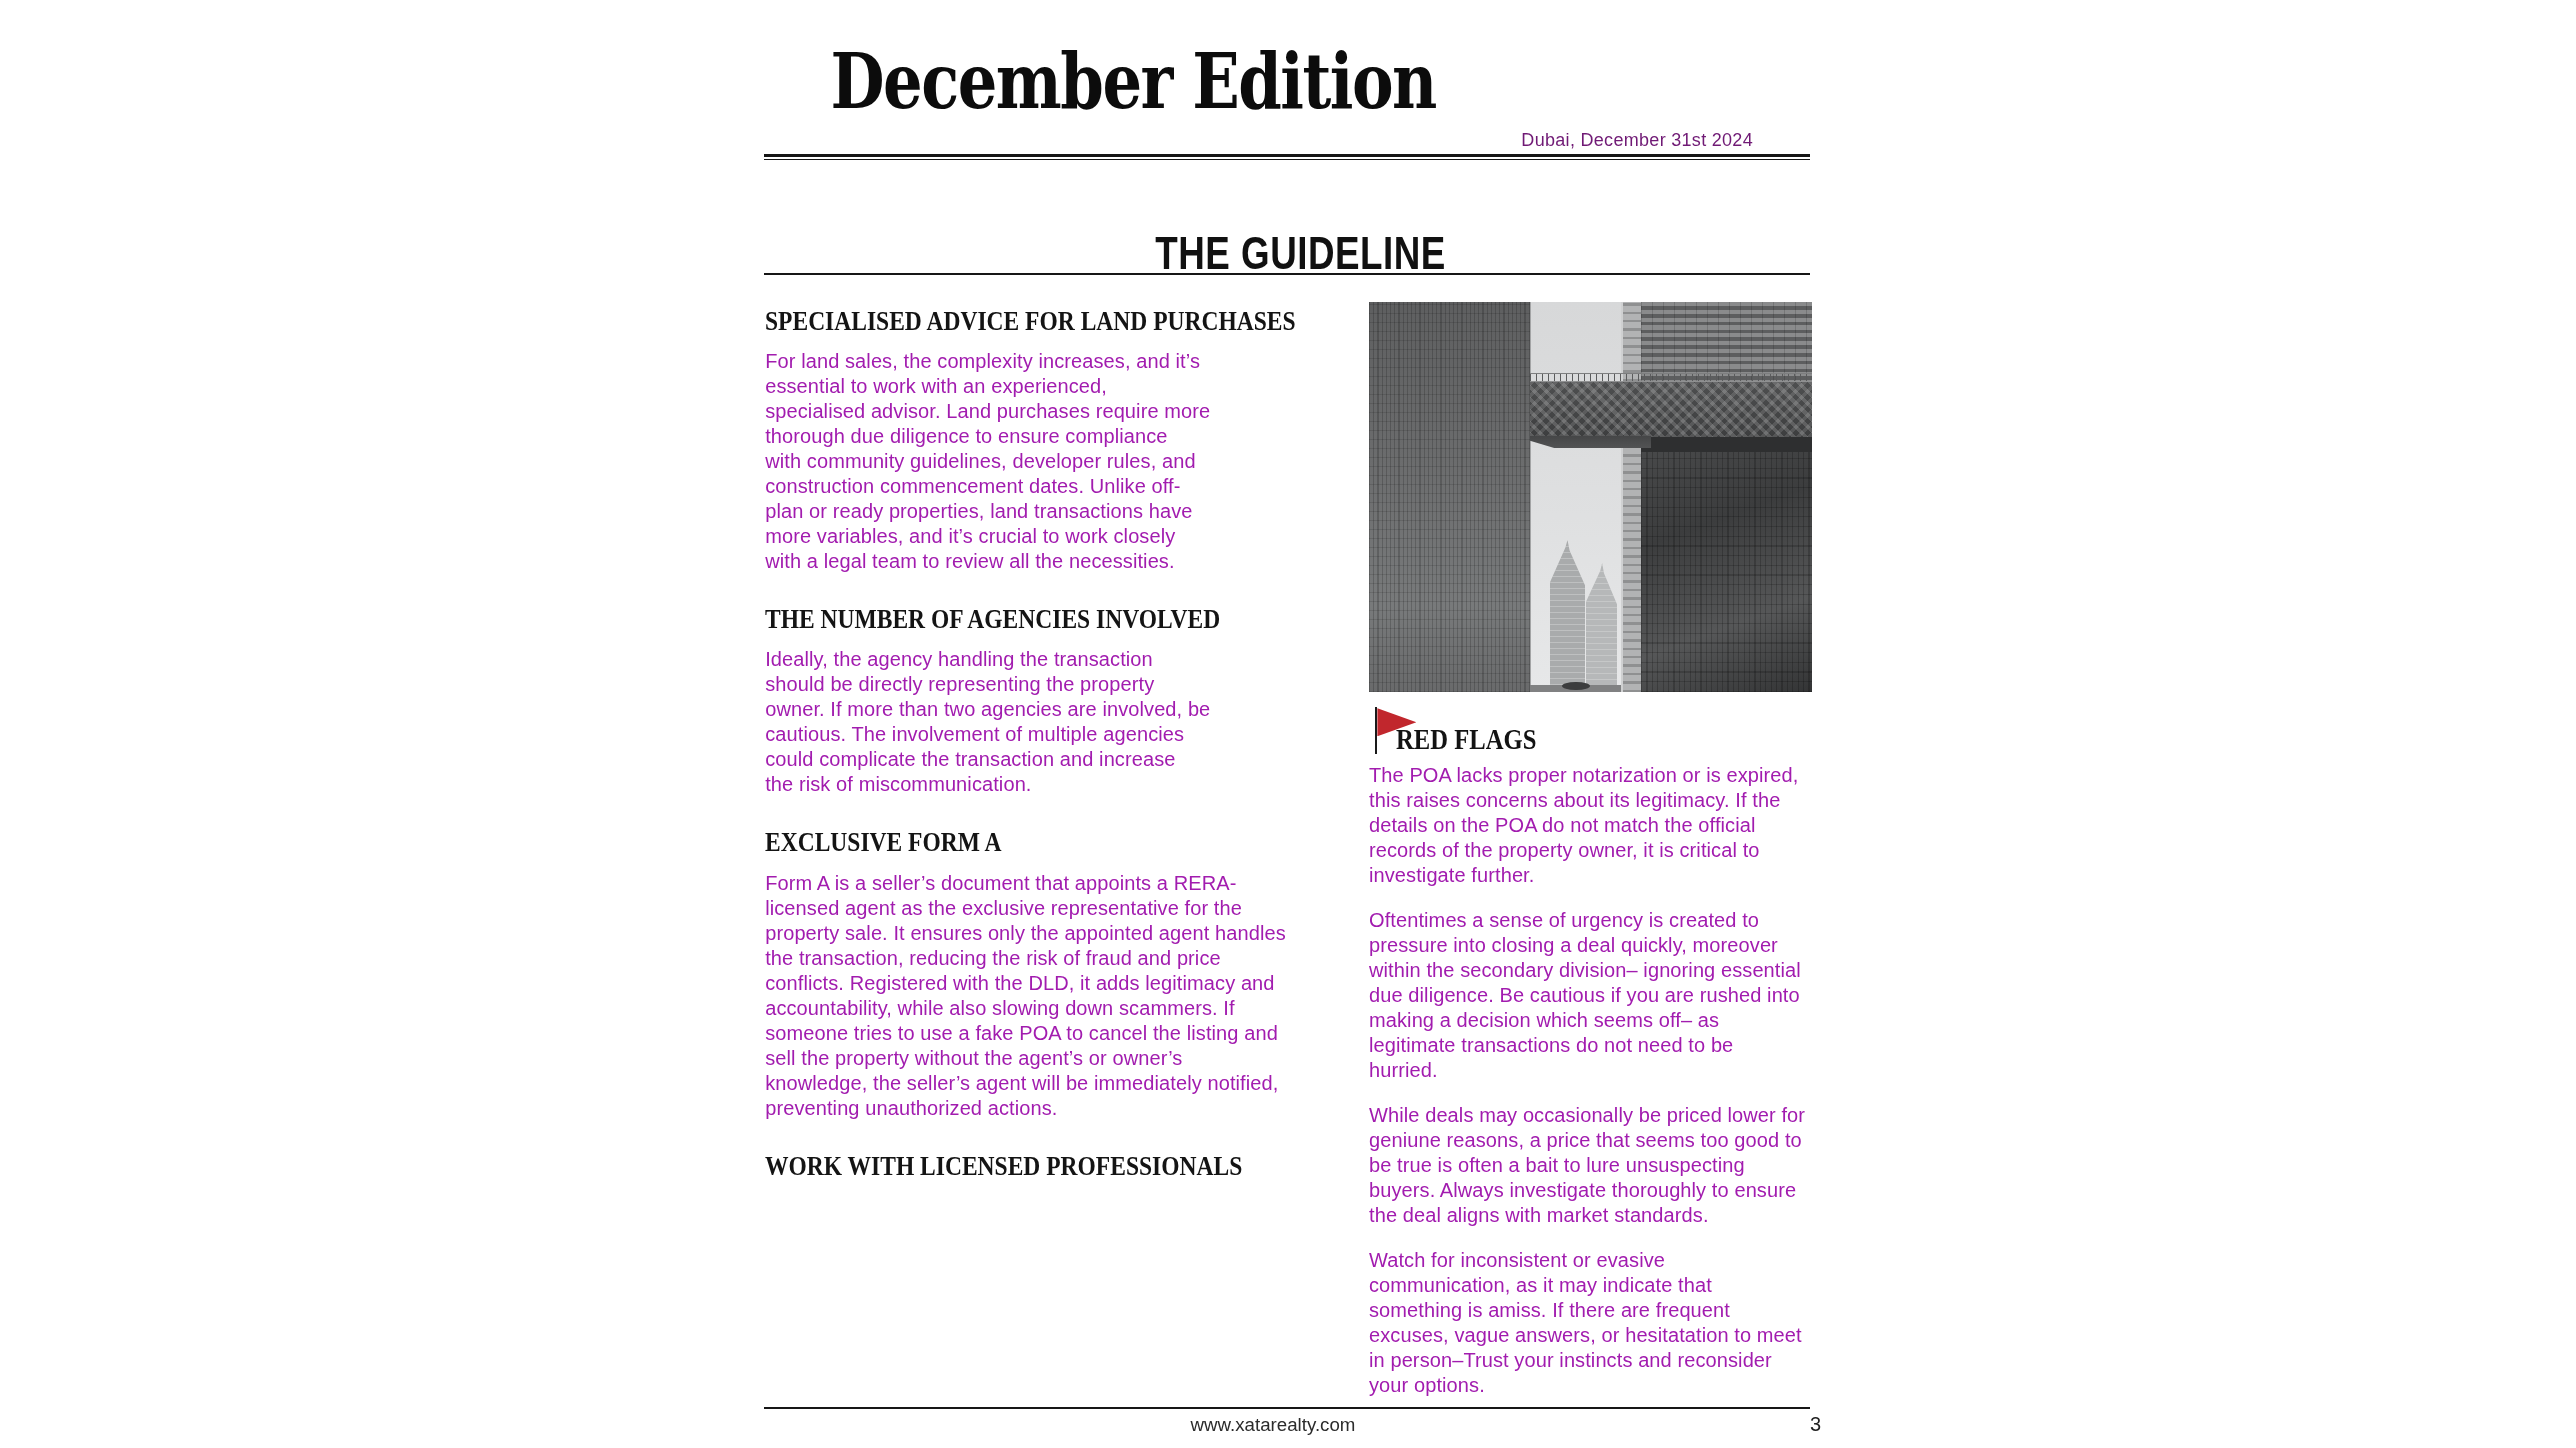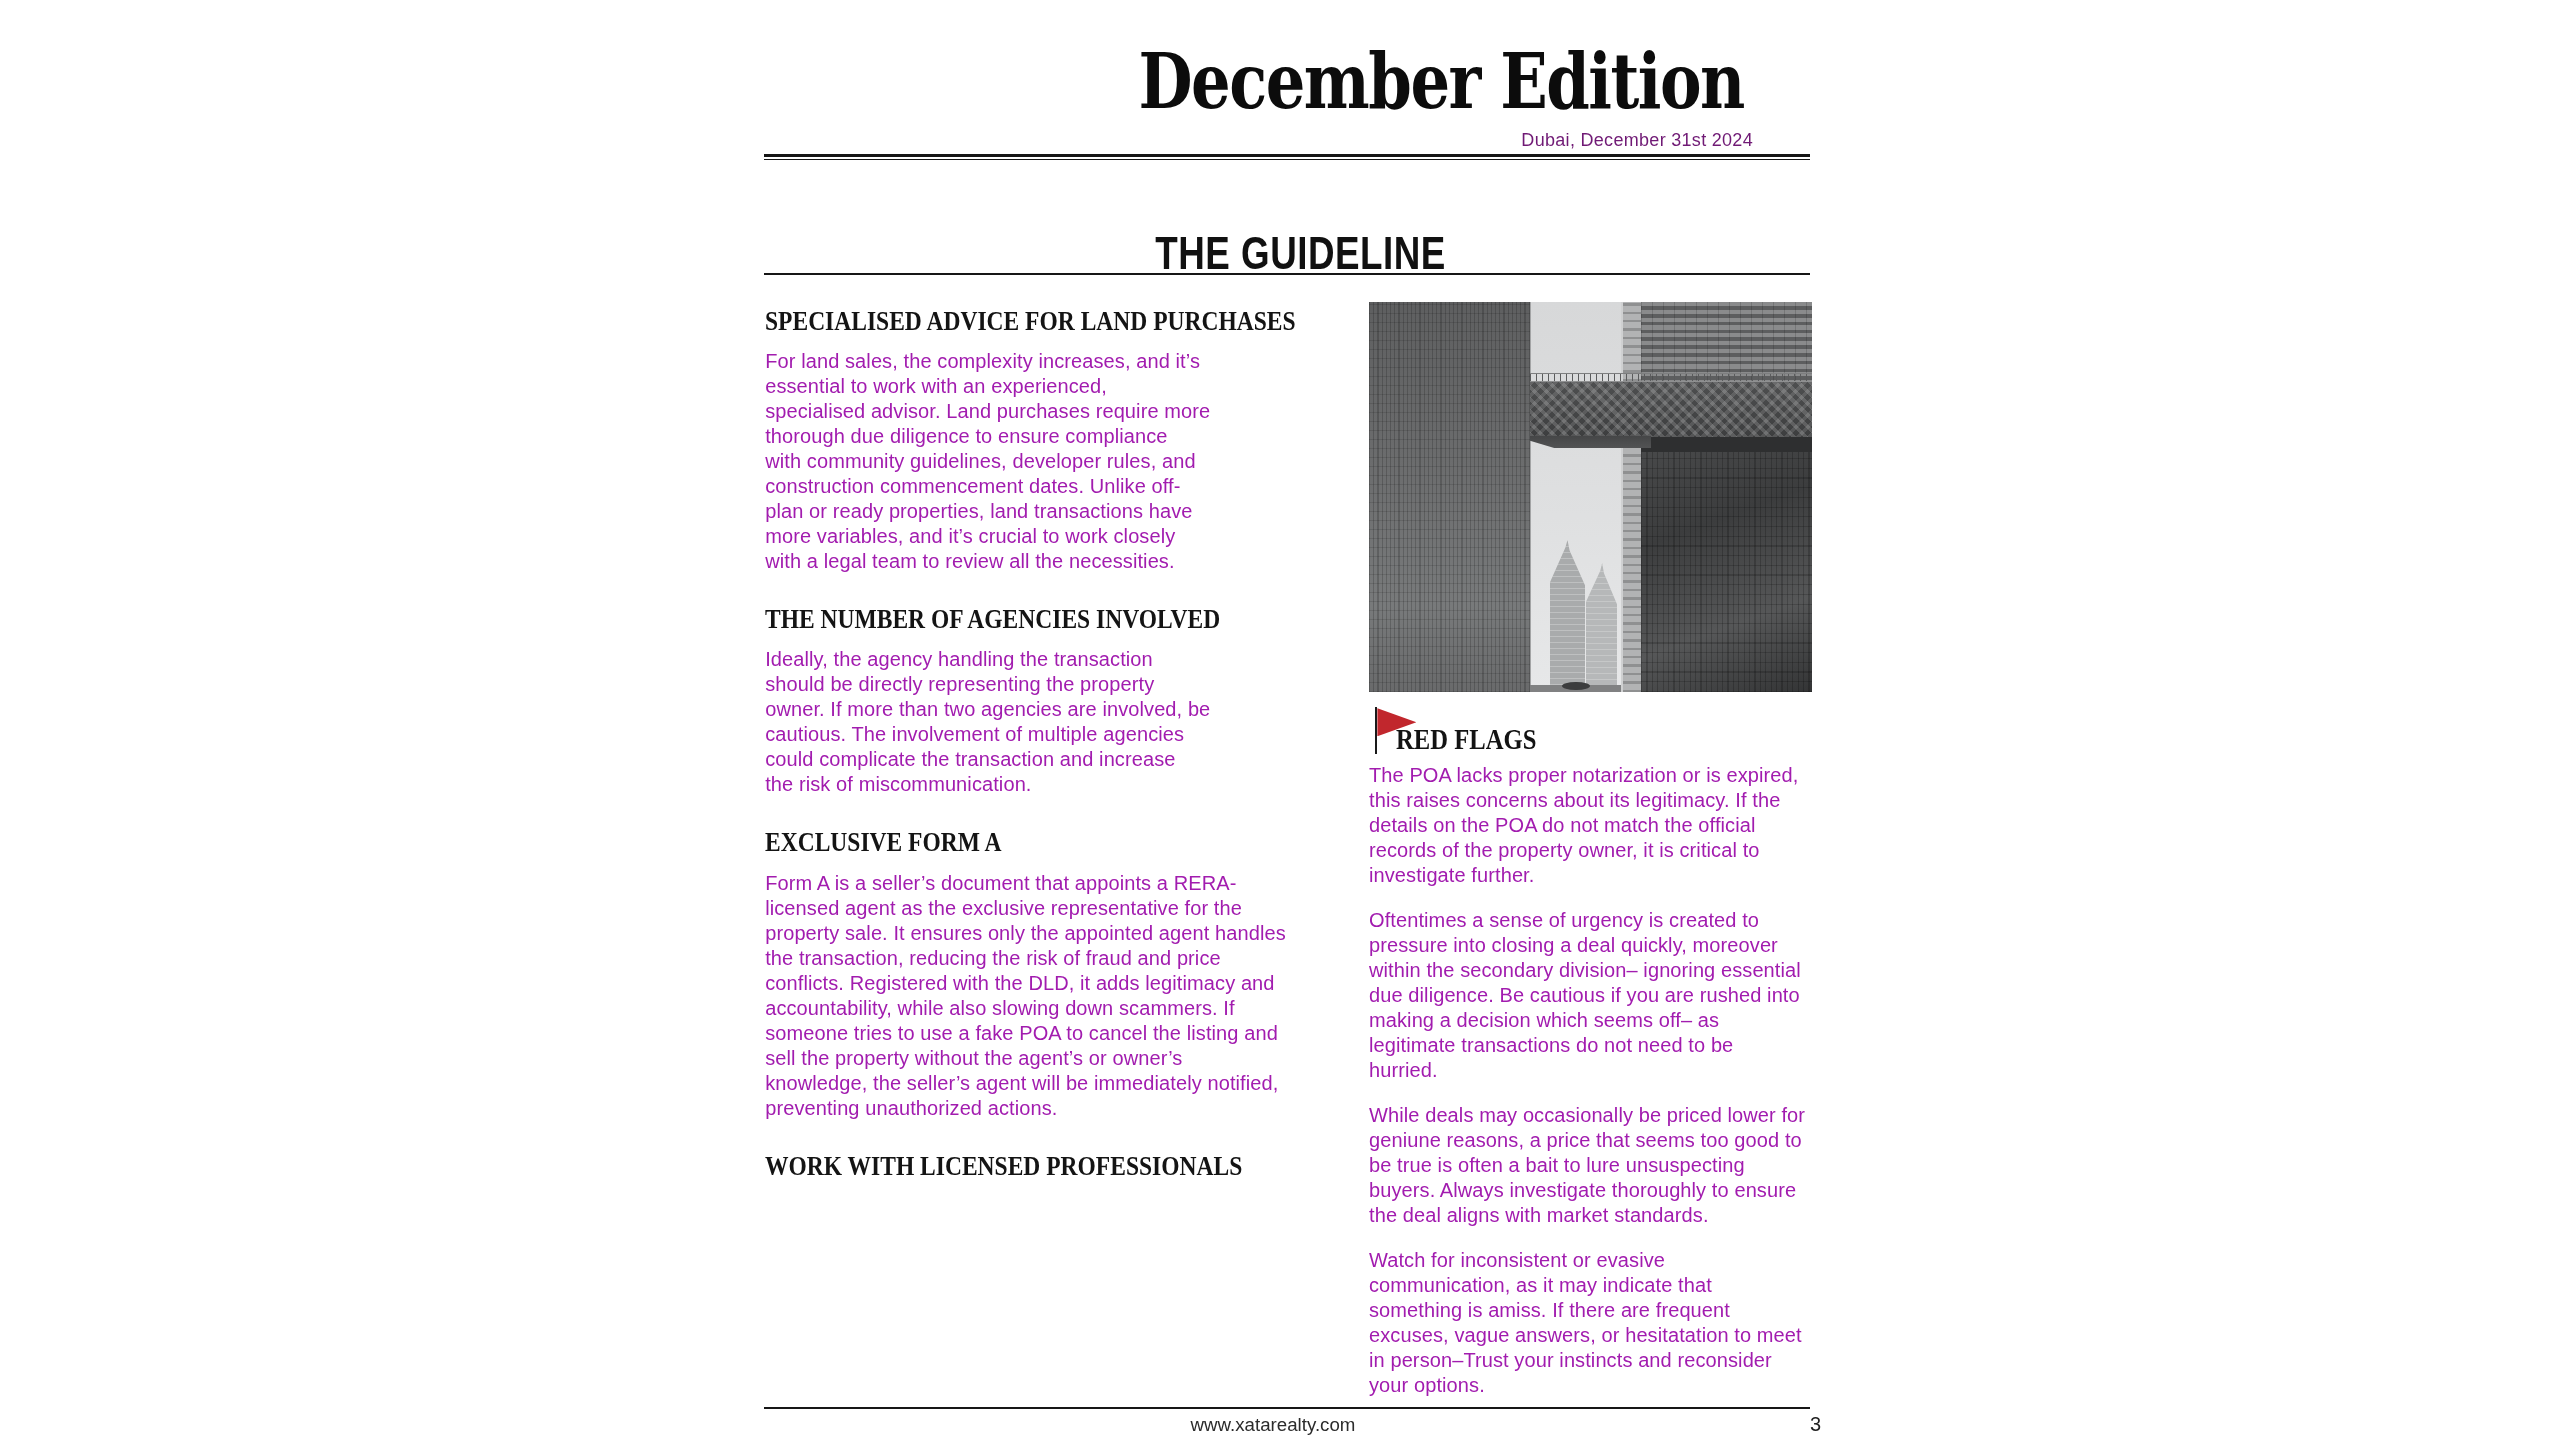--- a/index.html
+++ b/index.html
@@ -3,21 +3,21 @@
 <meta charset="utf-8">
 <style>
   html,body{margin:0;padding:0;}
   body{
     width:2576px;height:1448px;background:#ffffff;position:relative;overflow:hidden;
     font-family:"Liberation Sans", sans-serif;color:#1f1f1f;
   }
   .content{position:absolute;left:764px;top:0;width:1046px;height:1448px;}
 
   
-  .masthead-title{position:absolute;top:31px;left:0;width:100%;text-align:right;line-height:1;}
+  .masthead-title{position:absolute;top:31px;left:0;width:100%;text-align:left;line-height:1;}
   .masthead-title span{
     display:inline-block;font-family:"DejaVu Serif", serif;font-weight:bold;
     font-size:76px;color:#0c0c0c;letter-spacing:-1.8px;transform:scaleX(0.82);
     transform-origin:center;
   }
   .dateline{position:absolute;top:130px;right:57px;font-size:18px;color:#701a75;letter-spacing:0.3px;text-align:center;}
   .rule-double{position:absolute;top:154px;left:0;width:100%;height:2.4px;
     border-top:3px solid #161616;border-bottom:1.2px solid #161616;}
   .page-heading{position:absolute;top:194px;left:14px;width:100%;text-align:center;line-height:1;margin-top:36px;}
   .page-heading span{

